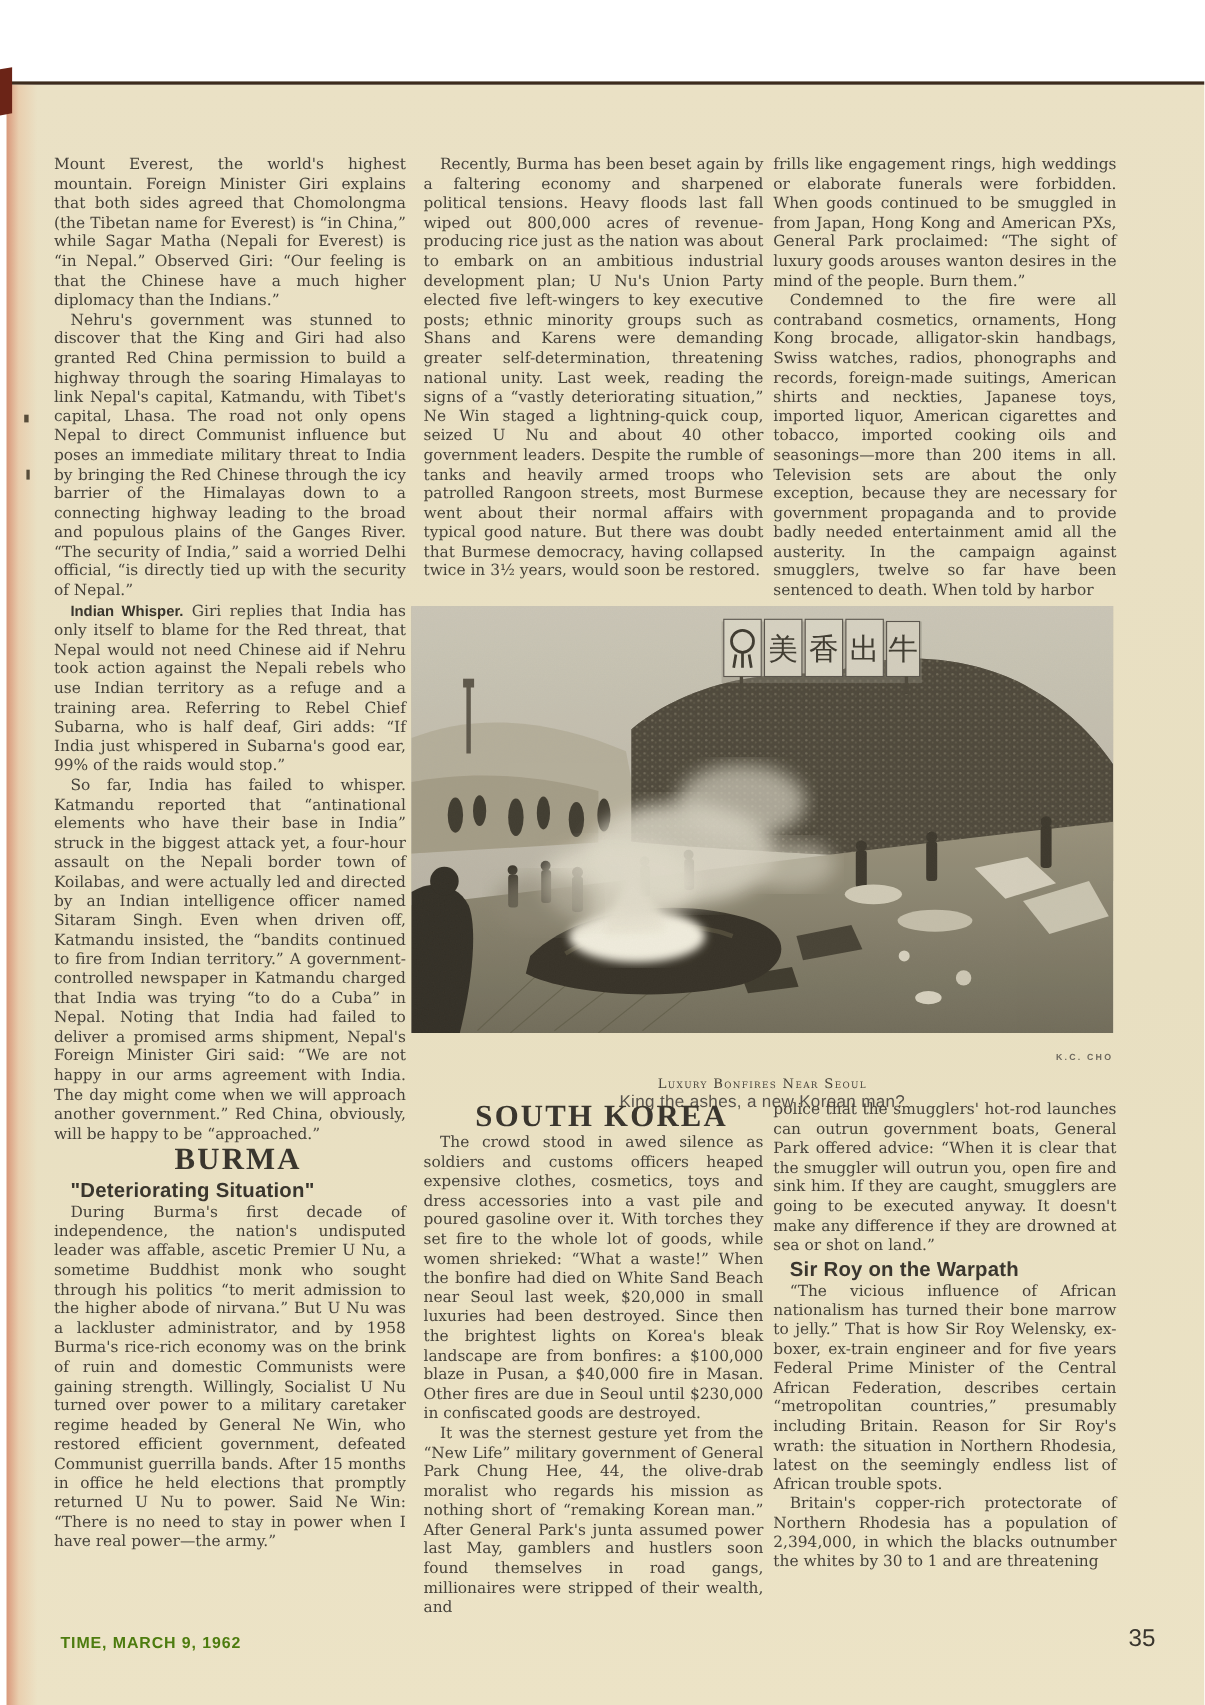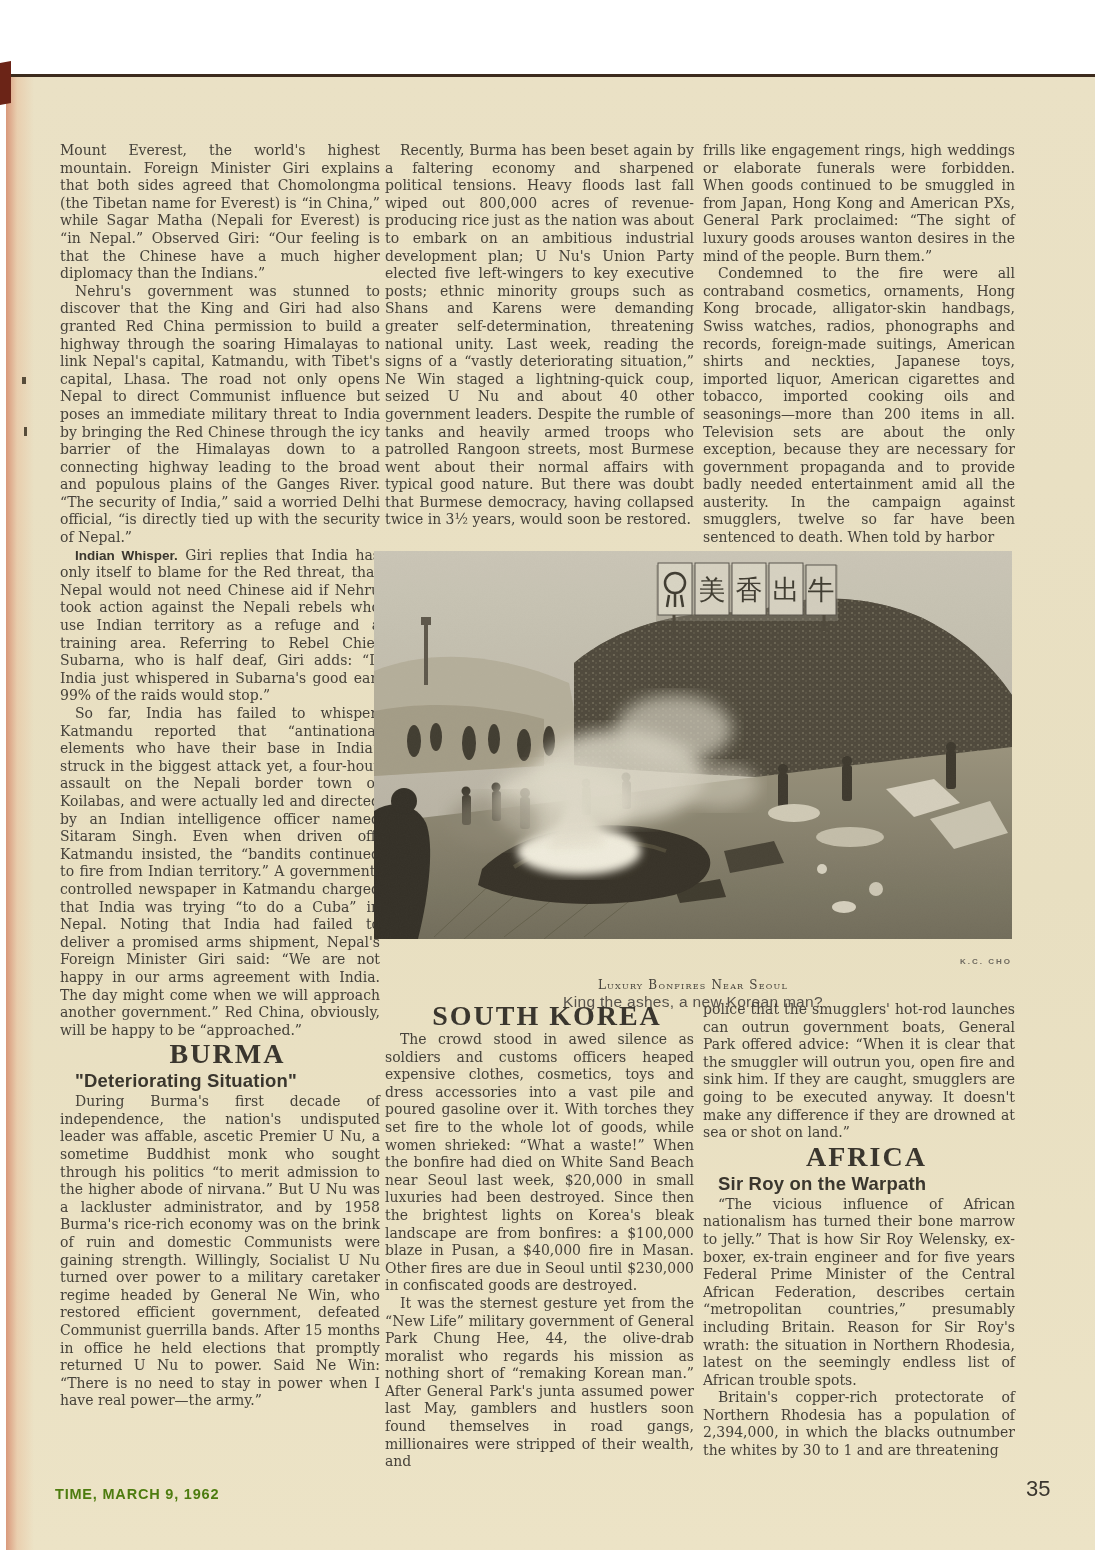--- a/index.html
+++ b/index.html
@@ -37,21 +37,21 @@
     font-family:Liberation Serif, serif; font-weight:bold;
     font-size:28px; letter-spacing:2px; text-align:center;
     color:#3a362e; margin:16px 0 3px; text-indent:0; line-height:30px;
   }
   .section-head.first { margin-top:0; }
   .sub-head {
     font-family:"Liberation Sans", sans-serif; font-weight:bold;
     font-size:18.5px; color:#3a362e; text-align:left;
     margin:0 0 7px; text-indent:0; letter-spacing:0.2px; line-height:24px;
   }
-  .col1  { left:60px;  top:142px;  width:320px; }
+  .col1  { left:49px;  top:142px;  width:320px; }
   .col2a { left:385px; top:142px;  width:309px; }
   .col3a { left:703px; top:142px;  width:312px; }
   .col2b { left:385px; top:1001px; width:309px; }
   .col3b { left:703px; top:1001px; width:312px; }
 
   .photo-block { position:absolute; left:374px; top:551px; width:638px; }
   .photo-frame { width:638px; height:388px; display:block; background:#b7b2a4; }
   .credit {
     text-align:right; font-family:"Liberation Sans", sans-serif;
     font-size:8px; letter-spacing:2px; color:#6e695f; margin-top:18px; font-weight:bold;
@@ -259,20 +259,19 @@
 </div>
 
 <div class="col col2b">
   <p class="section-head first">SOUTH KOREA</p>
   <p>The crowd stood in awed silence as soldiers and customs officers heaped expensive clothes, cosmetics, toys and dress accessories into a vast pile and poured gasoline over it. With torches they set fire to the whole lot of goods, while women shrieked: “What a waste!” When the bonfire had died on White Sand Beach near Seoul last week, $20,000 in small luxuries had been destroyed. Since then the brightest lights on Korea's bleak landscape are from bonfires: a $100,000 blaze in Pusan, a $40,000 fire in Masan. Other fires are due in Seoul until $230,000 in confiscated goods are destroyed.</p>
   <p>It was the sternest gesture yet from the “New Life” military government of General Park Chung Hee, 44, the olive-drab moralist who regards his mission as nothing short of “remaking Korean man.” After General Park's junta assumed power last May, gamblers and hustlers soon found themselves in road gangs, millionaires were stripped of their wealth, and</p>
 </div>
 
 <div class="col col3b">
   <p class="noindent">police that the smugglers' hot-rod launches can outrun government boats, General Park offered advice: “When it is clear that the smuggler will outrun you, open fire and sink him. If they are caught, smugglers are going to be executed anyway. It doesn't make any difference if they are drowned at sea or shot on land.”</p>
-  <p class="section-head">AFRICA</p>
   <p class="sub-head">Sir Roy on the Warpath</p>
   <p>“The vicious influence of African nationalism has turned their bone marrow to jelly.” That is how Sir Roy Welensky, ex-boxer, ex-train engineer and for five years Federal Prime Minister of the Central African Federation, describes certain “metropolitan countries,” presumably including Britain. Reason for Sir Roy's wrath: the situation in Northern Rhodesia, latest on the seemingly endless list of African trouble spots.</p>
   <p>Britain's copper-rich protectorate of Northern Rhodesia has a population of 2,394,000, in which the blacks outnumber the whites by 30 to 1 and are threatening</p>
 </div>
 
 <div class="footer-left">TIME, MARCH 9, 1962</div>
 <div class="page-number">35</div>
 
 </body></html>

